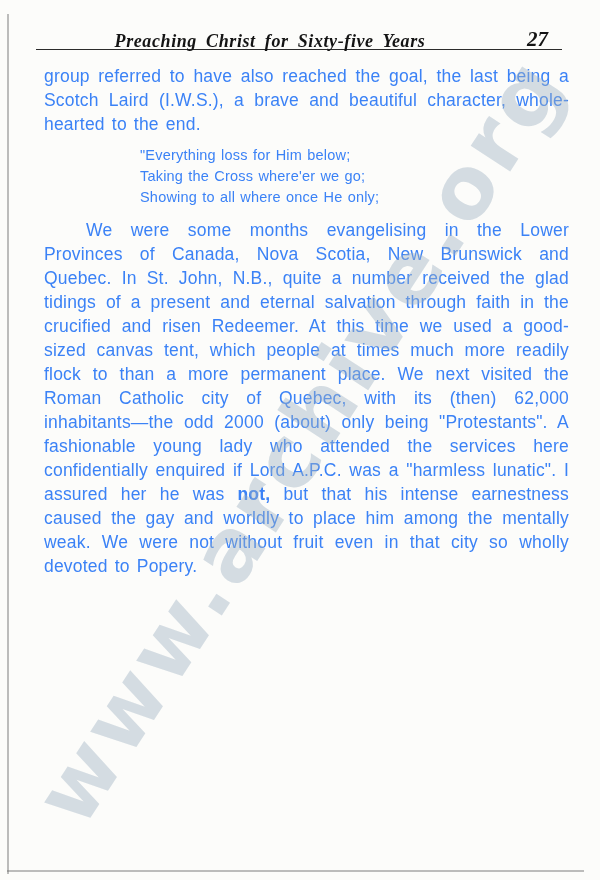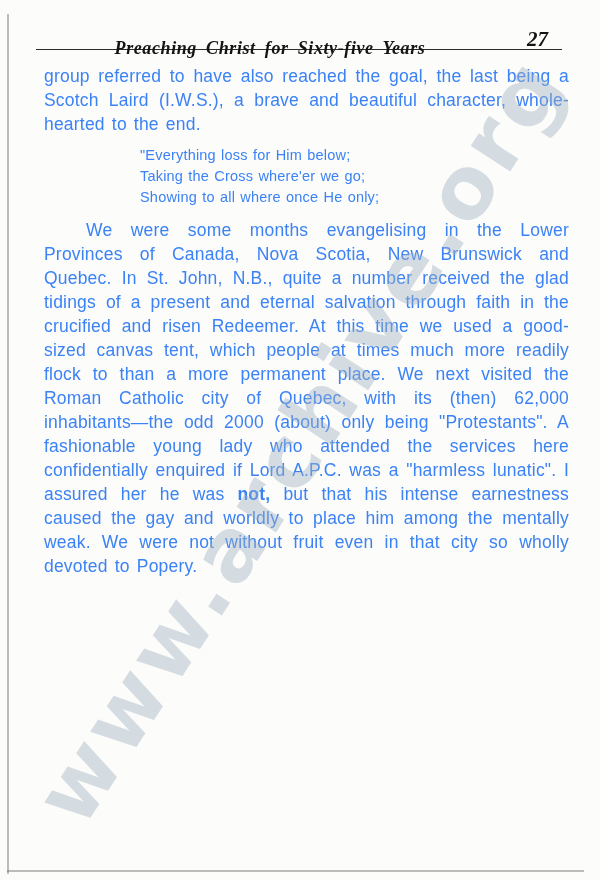--- a/index.html
+++ b/index.html
@@ -27,21 +27,21 @@
   
   .header {
     position: relative;
     margin: 24px 38px 0 38px;
     height: 24px;
     font-family: "Liberation Serif", serif;
     font-style: italic;
     font-weight: bold;
   }
   .title {
-    position: absolute; left: 30px; right: 90px; top: 14px;
+    position: absolute; left: 30px; right: 90px; top: 7px;
     text-align: center;
     font-size: 18px;
     letter-spacing: 0.6px;
     word-spacing: 4px;
     white-space: nowrap;
   }
   .pagenum {
     position: absolute; right: 14px; top: 3px;
     font-size: 21px;
   }

